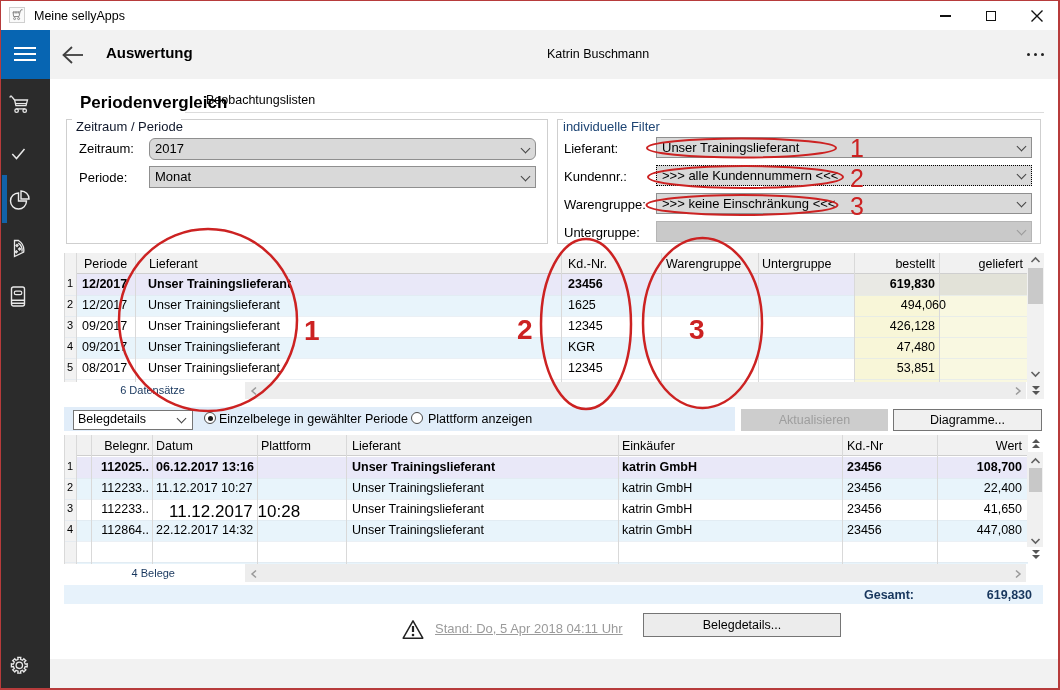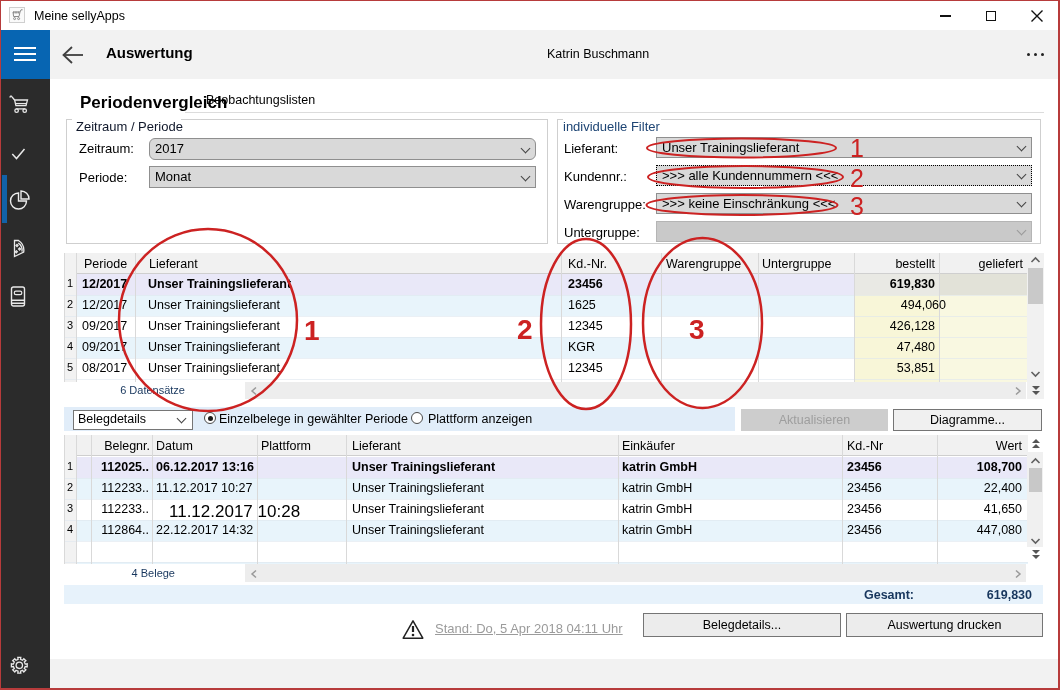--- a/index.html
+++ b/index.html
@@ -352,21 +352,20 @@
 <div class="txt" style="left:790px;top:587px;width:123px;text-align:right;font-size:12.5px;font-weight:bold;color:#17365d;">Gesamt:</div>
 <div class="txt" style="left:939px;top:587px;width:92px;text-align:right;font-size:12.5px;font-weight:bold;color:#17365d;">619,830</div>
 
 <svg class="abs" style="left:401px;top:618px;" width="22" height="21" viewBox="0 0 22 21">
 <path d="M11 1.8 L20.8 19.2 L1.2 19.2 Z" fill="none" stroke="#222" stroke-width="1.5" stroke-linejoin="round"></path>
 <path d="M11 7 L11 13" stroke="#222" stroke-width="2.2"></path>
       <circle cx="11" cy="16" r="1.3" fill="#222"></circle>
     </svg>
 <div class="txt" style="left:434px;top:620px;font-size:13px;color:#9b9b9b;text-decoration:underline;">Stand: Do, 5 Apr 2018 04:11 Uhr</div>
 <div class="btn" style="left:642px;top:612px;width:198px;height:24px;line-height:22px;">Belegdetails...</div>
-<div class="btn" style="left:845px;top:612px;width:197px;height:24px;line-height:22px;">Auswertung drucken</div>
 
 <div class="abs" style="left:49px;top:658px;width:1009px;height:30px;background:#f2f2f2;"></div>
 
 <div class="abs" style="left:1057px;top:0;width:1px;height:688px;background:#b73b3b;"></div>
 <div class="abs" style="left:0;top:687px;width:1058px;height:1px;background:#b73b3b;"></div>
 
 <svg class="abs" style="left:0;top:0;z-index:50;" width="1060" height="690" viewBox="0 0 1060 690">
 <g fill="none" stroke="#cc2222" stroke-width="2">
 <ellipse cx="740.5" cy="147" rx="94.5" ry="9.5"></ellipse>
 <ellipse cx="744.5" cy="176" rx="97.5" ry="11"></ellipse>

